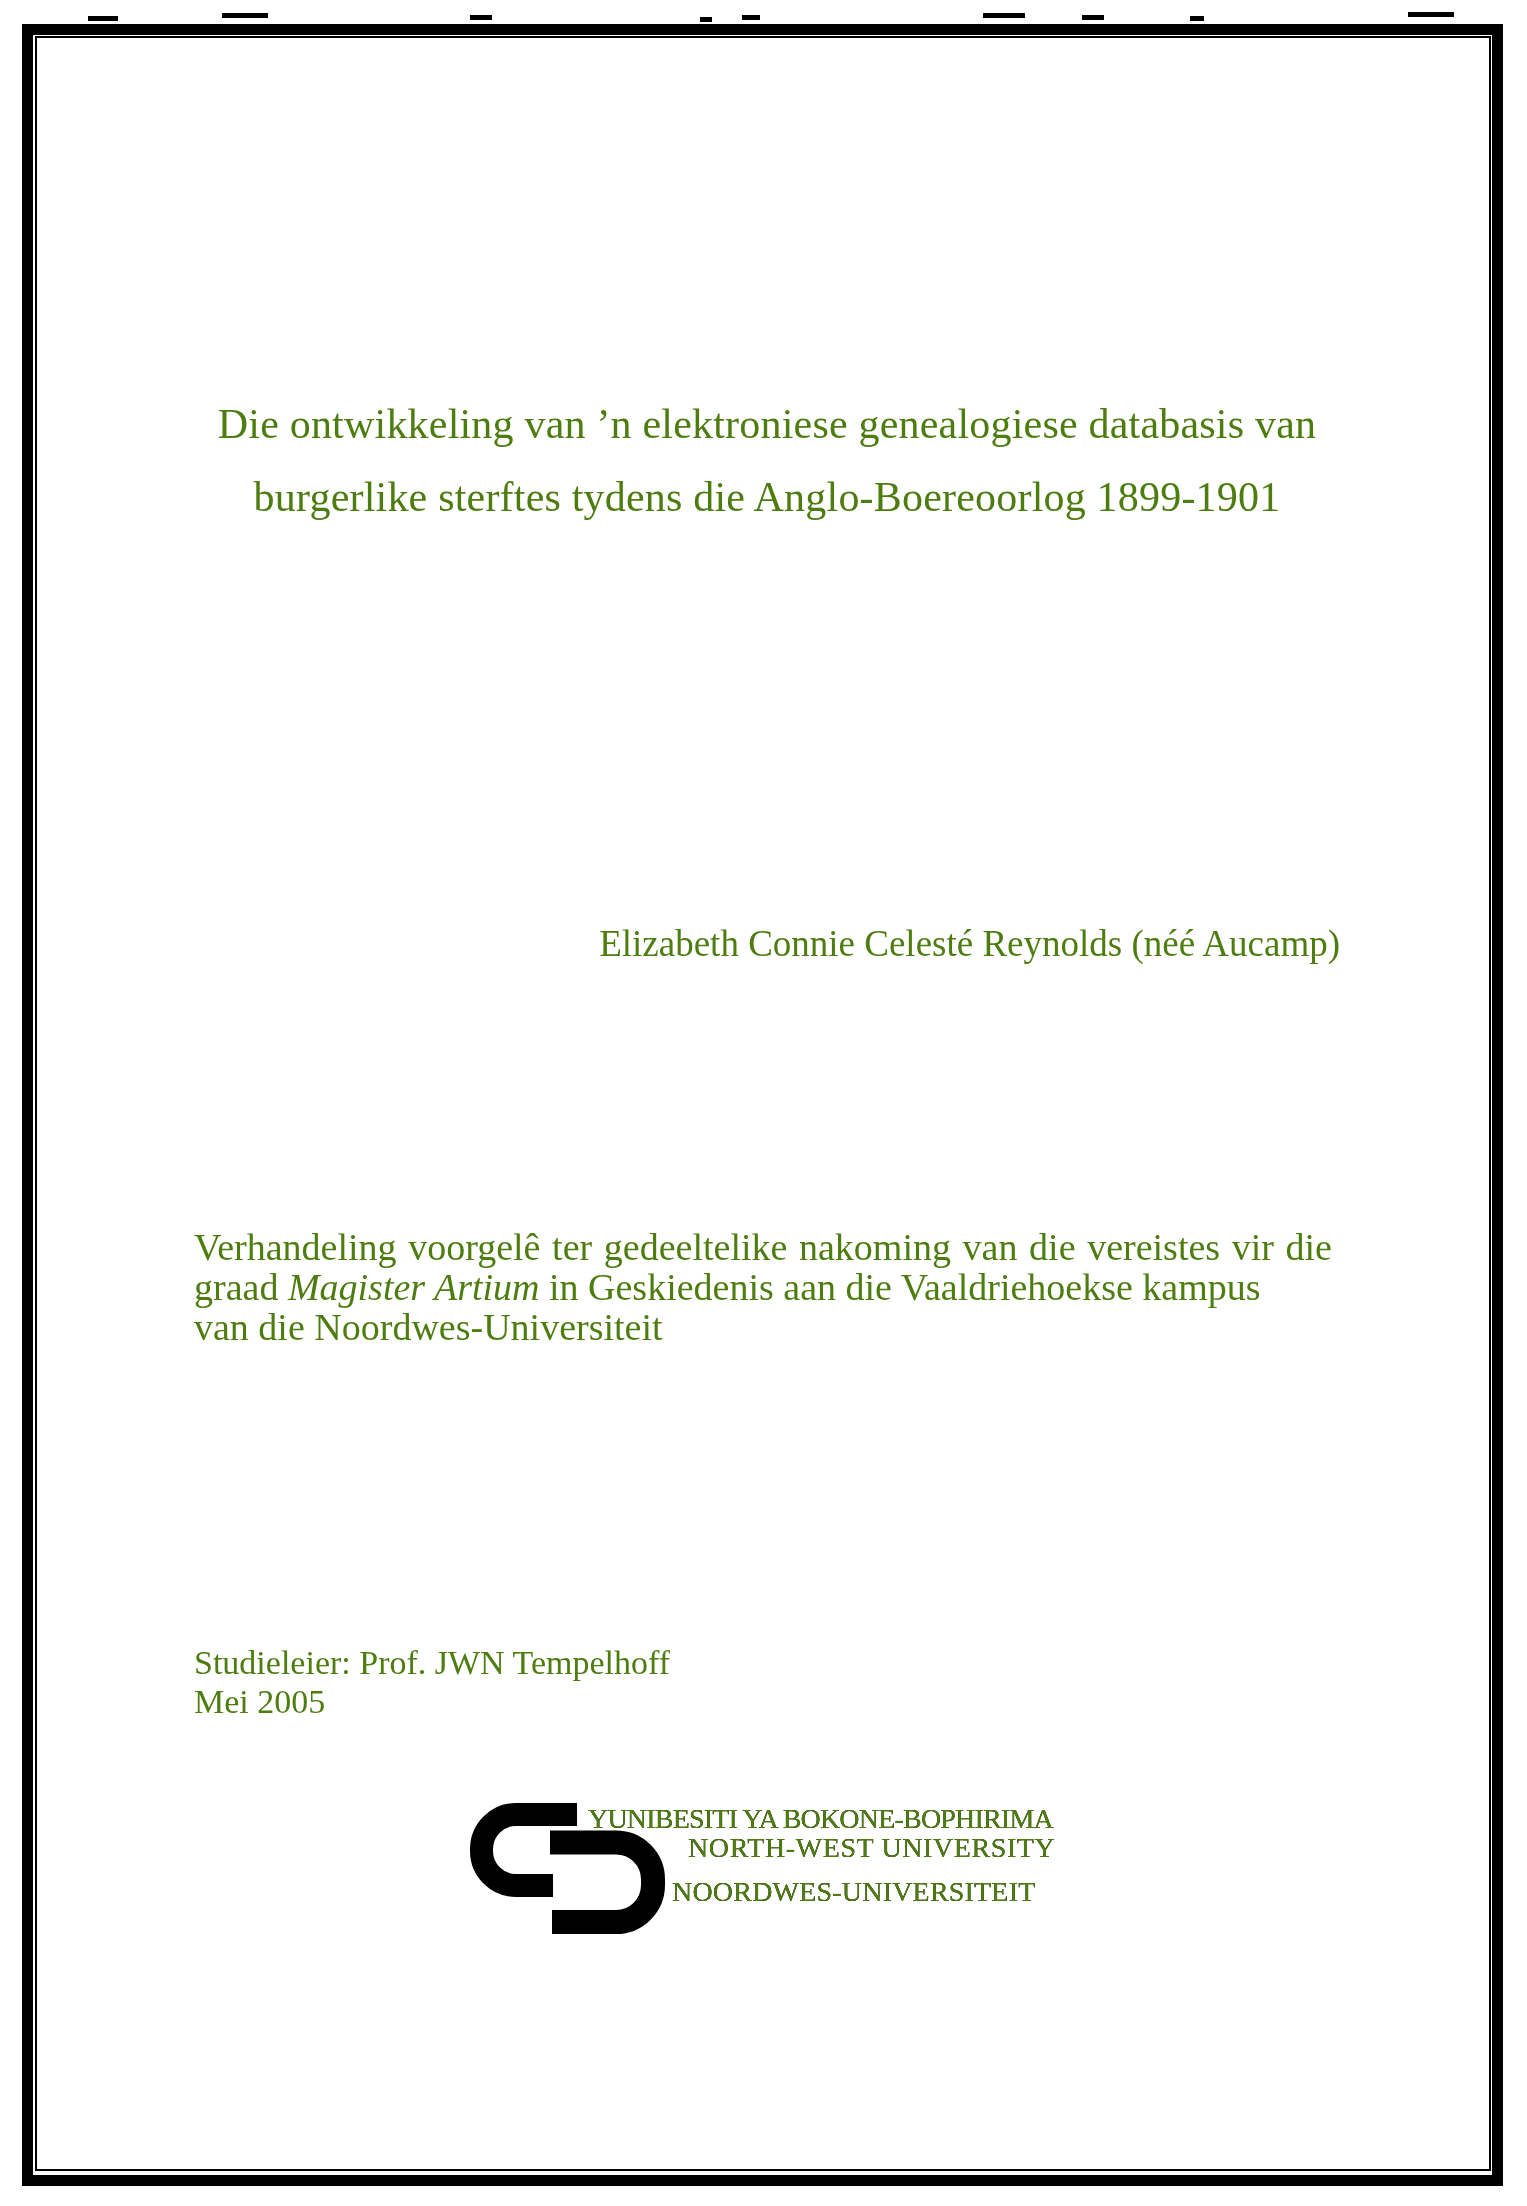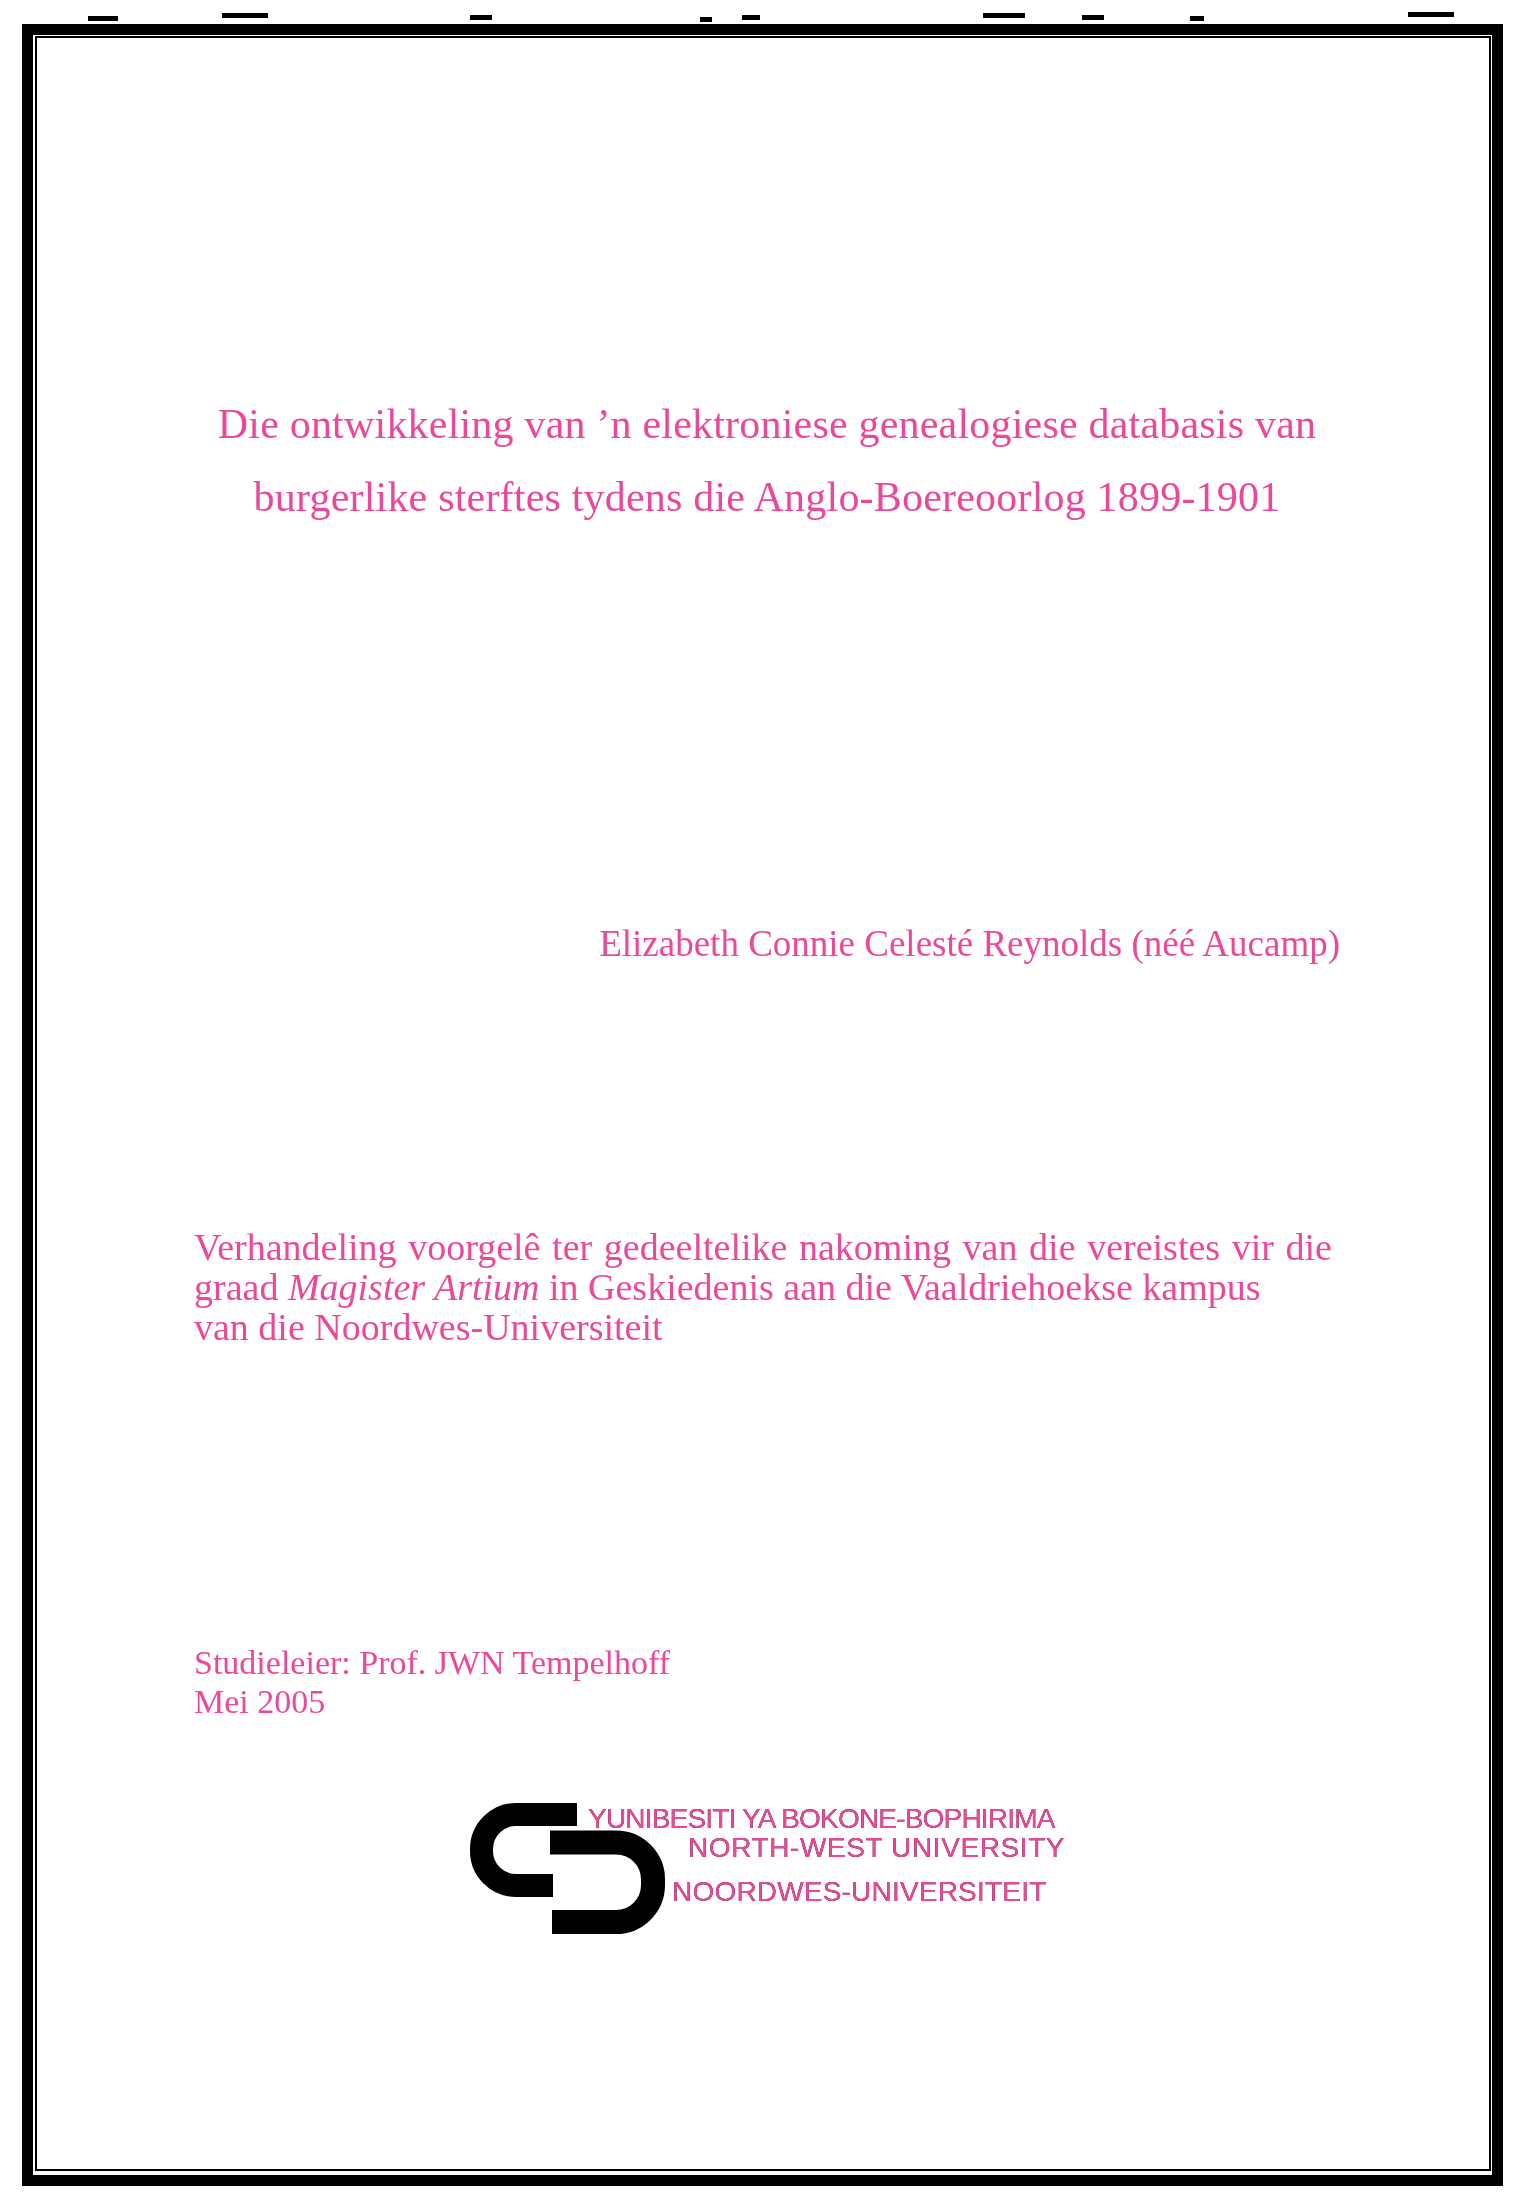--- a/index.html
+++ b/index.html
@@ -2,21 +2,21 @@
 <html><head>
 <meta charset="utf-8">
 <style>
   * { margin: 0; padding: 0; box-sizing: border-box; }
   html, body { background: #ffffff; }
   .page {
     position: relative;
     width: 1527px;
     height: 2206px;
     background: #ffffff;
-    color: #ec4899;
+    color: #4d7c0f;
     font-family: "Liberation Serif", "DejaVu Serif", serif;
     overflow: hidden;
   }
   .frame-outer {
     position: absolute;
     left: 22px; top: 24px;
     width: 1481px; height: 2162px;
     border: 11px solid #000;
   }
   .frame-inner {
@@ -78,21 +78,21 @@
     width: 660px;
     height: 140px;
   }
   .logo-mark {
     position: absolute;
     left: 0; top: 0;
     width: 200px; height: 135px;
   }
   .logo-text {
     position: absolute;
-    font-family: Liberation Sans, sans-serif;
+    font-family: Liberation Serif, serif;
     font-size: 28px;
     line-height: 30px;
     white-space: nowrap;
     text-shadow: 0 0 0.6px #000;
   }
   .logo-line1 { left: 122px; top: 2px;  letter-spacing: -0.8px; }
   .logo-line2 { left: 206px; top: 31px; letter-spacing: 0.6px; margin-left: 16px; }
   .logo-line3 { left: 206px; top: 75px; letter-spacing: 0.2px; }
 </style>
 </head>

